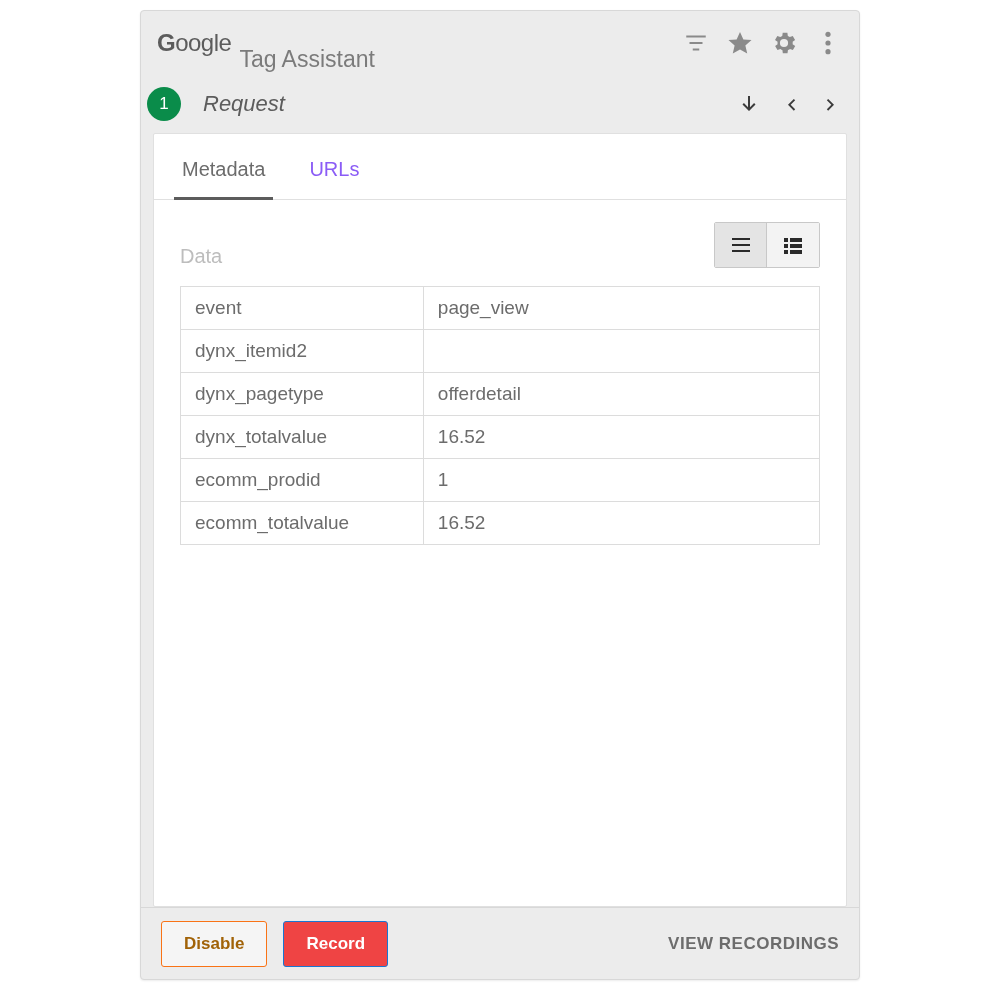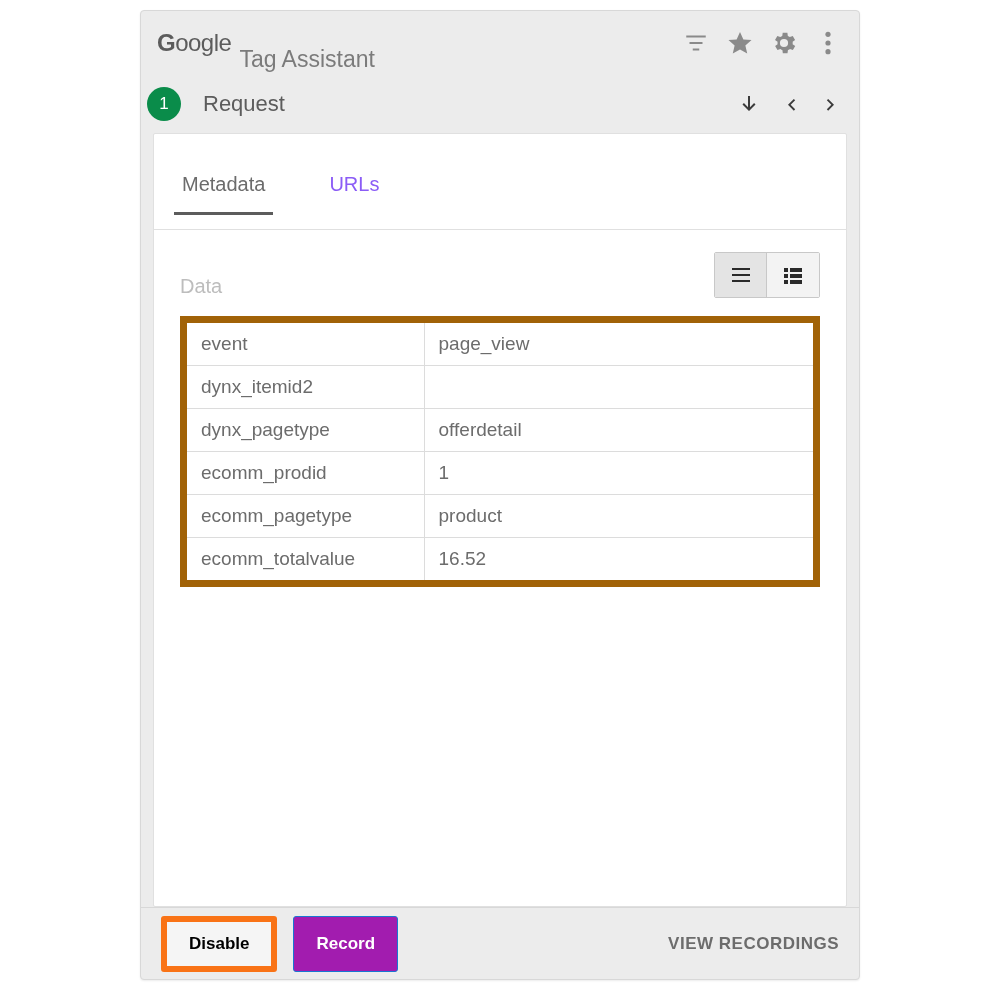--- a/index.html
+++ b/index.html
@@ -50,39 +50,39 @@
     align-items:center;
     justify-content: space-between;
   }
   .subbar-left { display:flex; align-items:center; gap: 22px; }
   .badge-circle {
     width: 34px; height: 34px; border-radius: 50%;
     background:#0a8c4a; color:#fff; font-size:17px;
     display:flex; align-items:center; justify-content:center;
     font-weight:500;
   }
-  .request-title { color:#5c5c5c; font-size:22px; }
+  .request-title { color:#5c5c5c; font-size:22px;font-style:italic; }
   .subbar-right { display:flex; align-items:center; gap: 20px; color:#444; }
   .nav-icon svg { fill:#3b3b3b; }
   .nav-icon { cursor:pointer; display:flex; }
 
   .card {
     margin: 0 12px;
     background:#fff;
     border:1px solid #e0e0e0;
     border-radius:2px;
     flex: 1 1 auto;
     display:flex;
     flex-direction:column;
     min-height: 0;
   }
   .tabs {
     display:flex;
-    gap: 60px;
-    padding: 15px 26px;
+    gap: 40px;
+    padding: 0 26px;
     border-bottom: 1px solid #e0e0e0;
   }
   .tab {
     padding: 24px 2px 18px 2px;
     font-size: 20px;
     color:#8b5cf6;
     cursor:pointer;
     position:relative;
   }
   .tab.active { color:#6c6c6c; }
@@ -111,21 +111,21 @@
     width:52px; height:44px;
     display:flex; align-items:center; justify-content:center;
     background:#f3f3f3;
     cursor:pointer;
   }
   .toggle-btn.active { background:#e4e4e4; border-right:1px solid #c8c8c8;}
   .toggle-btn svg { fill:#2a2a2a; }
 
   .data-table {
     margin: 0 26px 20px 26px;
-    border:7px solid #a16207;
+    border:1px solid #a16207;
     border-collapse: collapse;
     width: calc(100% - 52px);
   }
   .data-table td {
     border:1px solid #dcdcdc;
     padding: 10px 14px;
     font-size:19px;
     color:#6c6c6c;
   }
   .data-table td:first-child { width: 38%; }
@@ -143,25 +143,25 @@
   .btn {
     padding: 12px 22px;
     font-size:17px;
     font-weight:700;
     border-radius:3px;
     cursor:pointer;
     border:1px solid transparent;
   }
   .btn-secondary {
     background:#f5f5f5;
-    border:6px solid #f97316;
-    color:#000000;
+    border:1px solid #f97316;
+    color:#a16207;
   }
   .btn-primary {
-    background:#a21caf;
+    background:#ef4444;
     color:#fff;
     border:1px solid #1976d2;
   }
   .link-text {
     color:#6c6c6c;
     font-weight:700;
     font-size:17px;
     letter-spacing:0.5px;
     cursor:pointer;
   }
@@ -256,26 +256,26 @@
           </tr>
           <tr>
             <td>dynx_itemid2</td>
             <td></td>
           </tr>
           <tr>
             <td>dynx_pagetype</td>
             <td>offerdetail</td>
           </tr>
           <tr>
+            <td>dynx_totalvalue</td>
+            <td>16.52</td>
+          </tr>
+          <tr>
             <td>ecomm_prodid</td>
             <td>1</td>
-          </tr>
-          <tr>
-            <td>ecomm_pagetype</td>
-            <td>product</td>
           </tr>
           <tr>
             <td>ecomm_totalvalue</td>
             <td>16.52</td>
           </tr>
         </tbody>
     </table>
   </div>
 
   <div class="bottombar">

